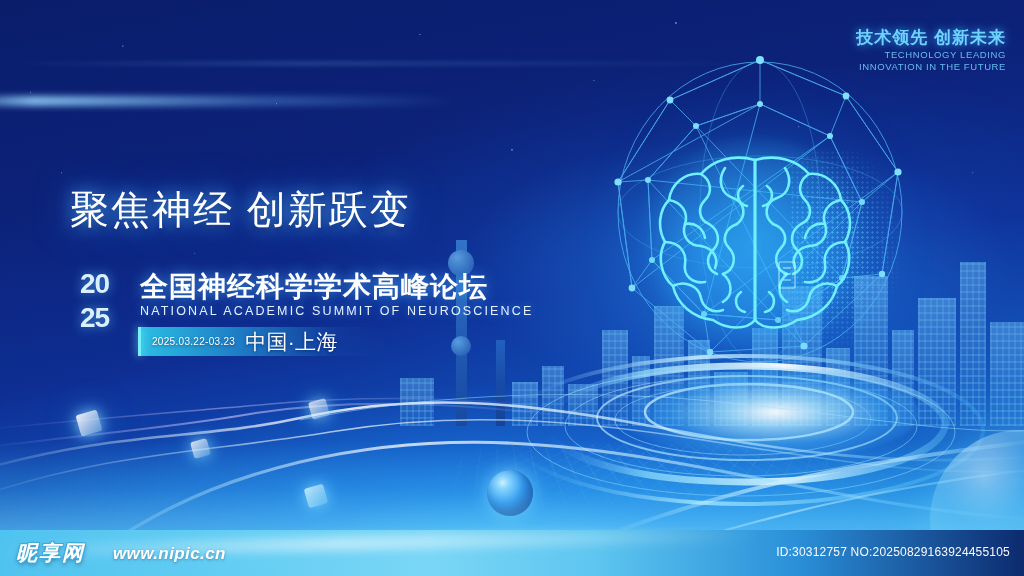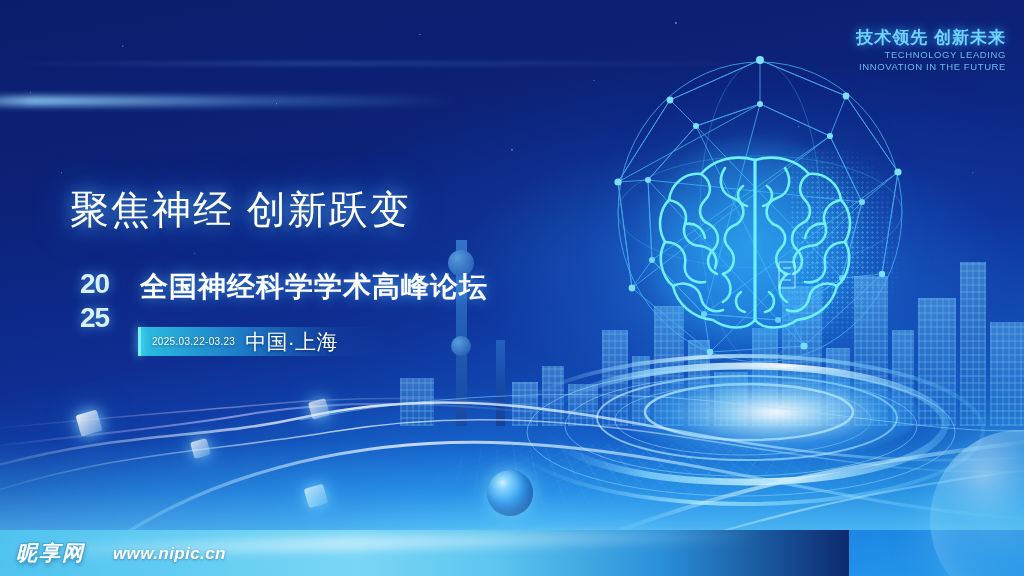--- a/index.html
+++ b/index.html
@@ -126,21 +126,21 @@
     text-shadow:0 0 8px rgba(80,170,255,.6);}
 
   .datebar{left:138px;top:327px;width:252px;height:29px;display:flex;align-items:center;
     background:linear-gradient(90deg,rgba(46,205,235,.92) 0%,rgba(36,150,215,.72) 42%,rgba(24,85,175,.22) 80%,rgba(20,70,165,0) 100%);}
   .datebar::before{content:"";position:absolute;left:0;top:0;width:3px;height:100%;background:#7af0ff;box-shadow:0 0 8px #7af0ff;}
   .datebar span{font-size:10px;color:#ffffff;padding-left:14px;letter-spacing:.3px;
     text-shadow:0 1px 3px rgba(0,25,80,.6);}
   .datebar .city-cn{padding-left:10px;font-size:21px;}
 
   
-  .wm-bar{position:absolute;left:0;bottom:0;width:849px;height:46px;z-index:14;
+  .wm-bar{position:absolute;left:0;bottom:0;width:1024px;height:46px;z-index:14;
     background:linear-gradient(90deg,#4fc3ef 0%,#63cdf3 22%,#7ad6f6 42%,#5ec6f0 58%,#2a8fd8 78%,#0d2a6e 100%);}
   .wm-bar .sheen{position:absolute;left:0;top:6px;width:760px;height:14px;
     background:linear-gradient(90deg,rgba(255,255,255,0),rgba(255,255,255,.5) 45%,rgba(255,255,255,0));
     filter:blur(4px);transform:rotate(-1.2deg);}
   .wm-logo{position:absolute;left:16px;top:9px;font-size:21px;font-weight:bold;font-style:italic;
     color:#ffffff;letter-spacing:2px;
     text-shadow:-1px -1px 0 #3fa9d8,1px -1px 0 #3fa9d8,-1px 1px 0 #3fa9d8,1px 1px 0 #3fa9d8,0 2px 4px rgba(0,40,90,.5);}
   .wm-url{position:absolute;left:113px;top:14px;font-size:17px;font-style:italic;font-weight:bold;color:#ffffff;
     letter-spacing:.4px;text-shadow:0 1px 3px rgba(0,50,100,.45);}
   .wm-id{position:absolute;right:14px;top:15px;font-size:12px;color:#ffffff;letter-spacing:.2px;opacity:.97;}
@@ -324,25 +324,27 @@
   </div>
 
   <div class="txt headline-cn">聚焦神经 创新跃变</div>
 
   <div class="txt yearblock">
     <div>20</div>
     <div>25</div>
   </div>
 
   <div class="txt subcn">全国神经科学学术高峰论坛</div>
+  <div class="txt suben">NATIONAL ACADEMIC SUMMIT OF NEUROSCIENCE</div>
 
   <div class="txt datebar">
     <span>2025.03.22-03.23</span>
     <span class="city-cn">中国·上海</span>
   </div>
 
   <div class="wm-bar">
     <div class="sheen"></div>
     <div class="wm-logo">昵享网</div>
     <div class="wm-url">www.nipic.cn</div>
+    <div class="wm-id">ID:30312757 NO:20250829163924455105</div>
   </div>
 
 </div>
 
 </body></html>

